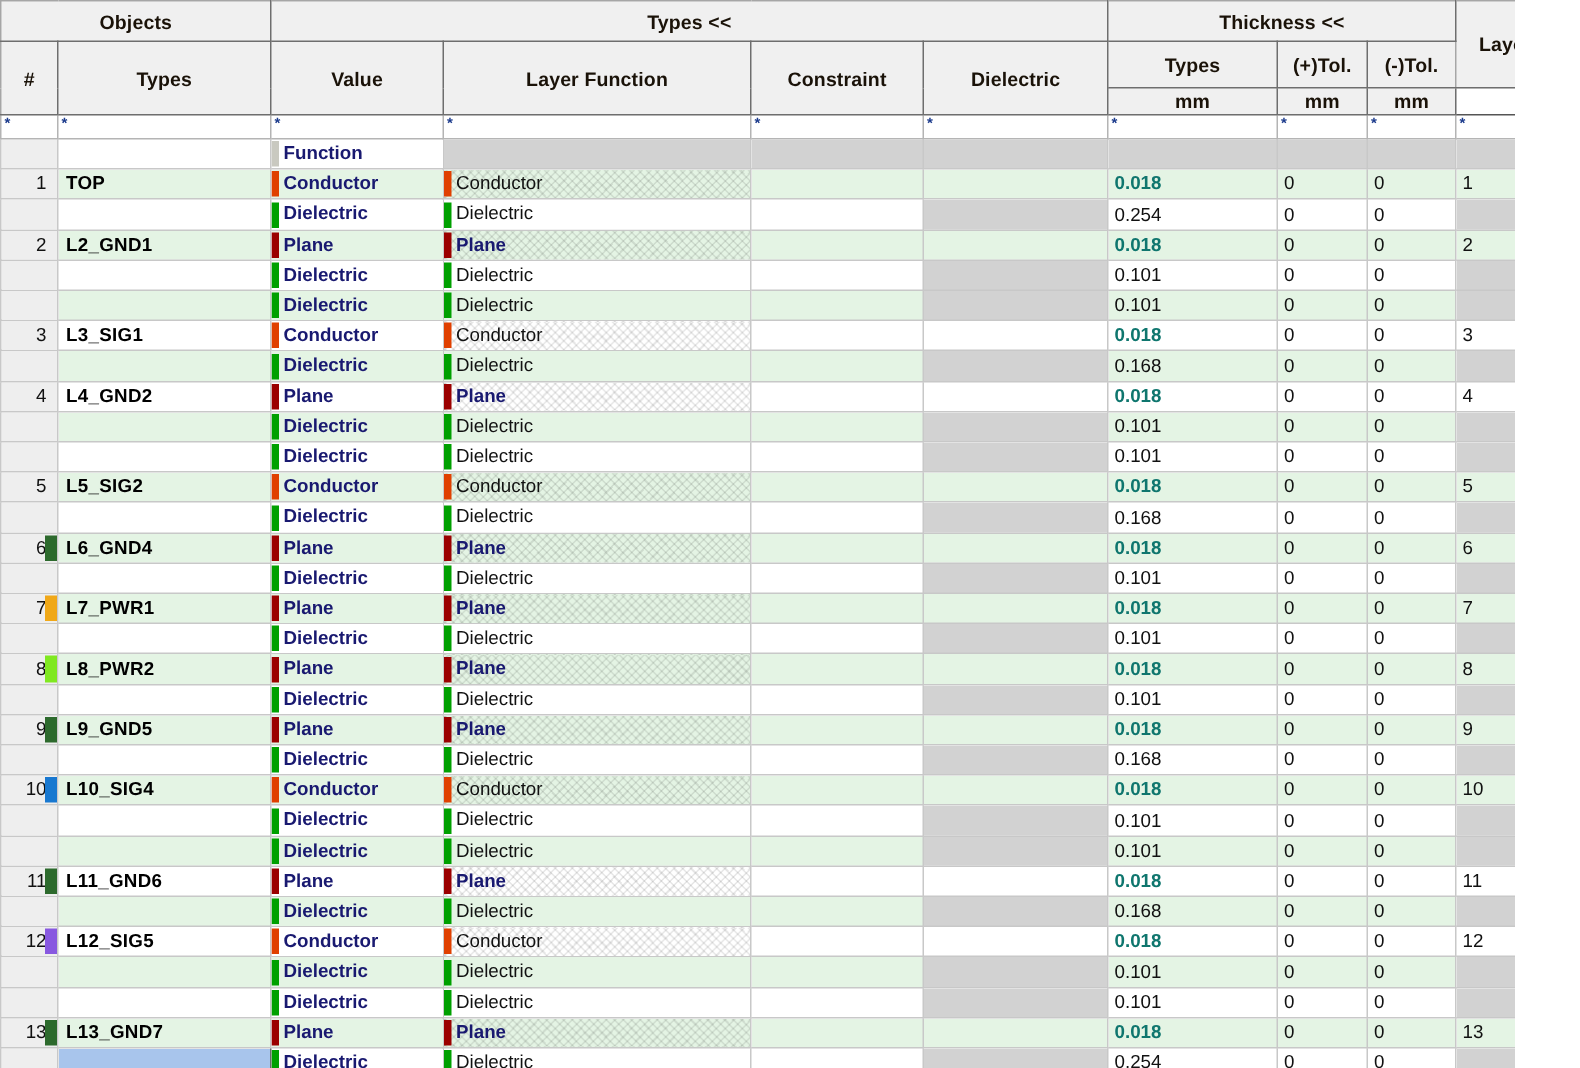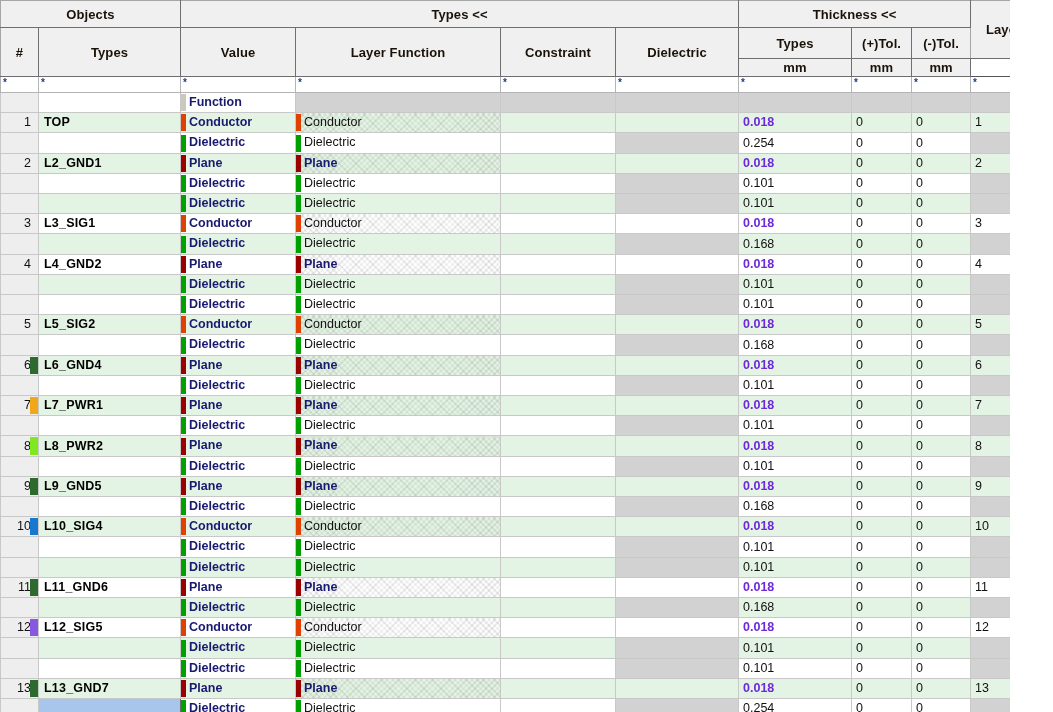--- a/index.html
+++ b/index.html
@@ -110,21 +110,21 @@
   td.funccell .ftxt{vertical-align:middle;}
   td.funccell.bold .ftxt{font-weight:bold;color:#191970;}
   td.funccell.hatch{
     background-image:
       repeating-linear-gradient(45deg, rgba(0,0,0,.10) 0 1px, transparent 1px 4px),
       repeating-linear-gradient(-45deg, rgba(0,0,0,.10) 0 1px, transparent 1px 4px);
   }
 
   
   td.valcell{padding-left:4px;}
-  td.valcell.cond{font-weight:bold;color:#6d28d9;}
+  td.valcell.cond{font-weight:bold;color:#0f766e;}
   td.tolcell{padding-left:4px;}
   td.idcell{padding-left:4px;}
 </style>
 </head>
 <body>
 
 <div id="app">
   <table class="stack">
     <colgroup>
       <col style="width:38px">

